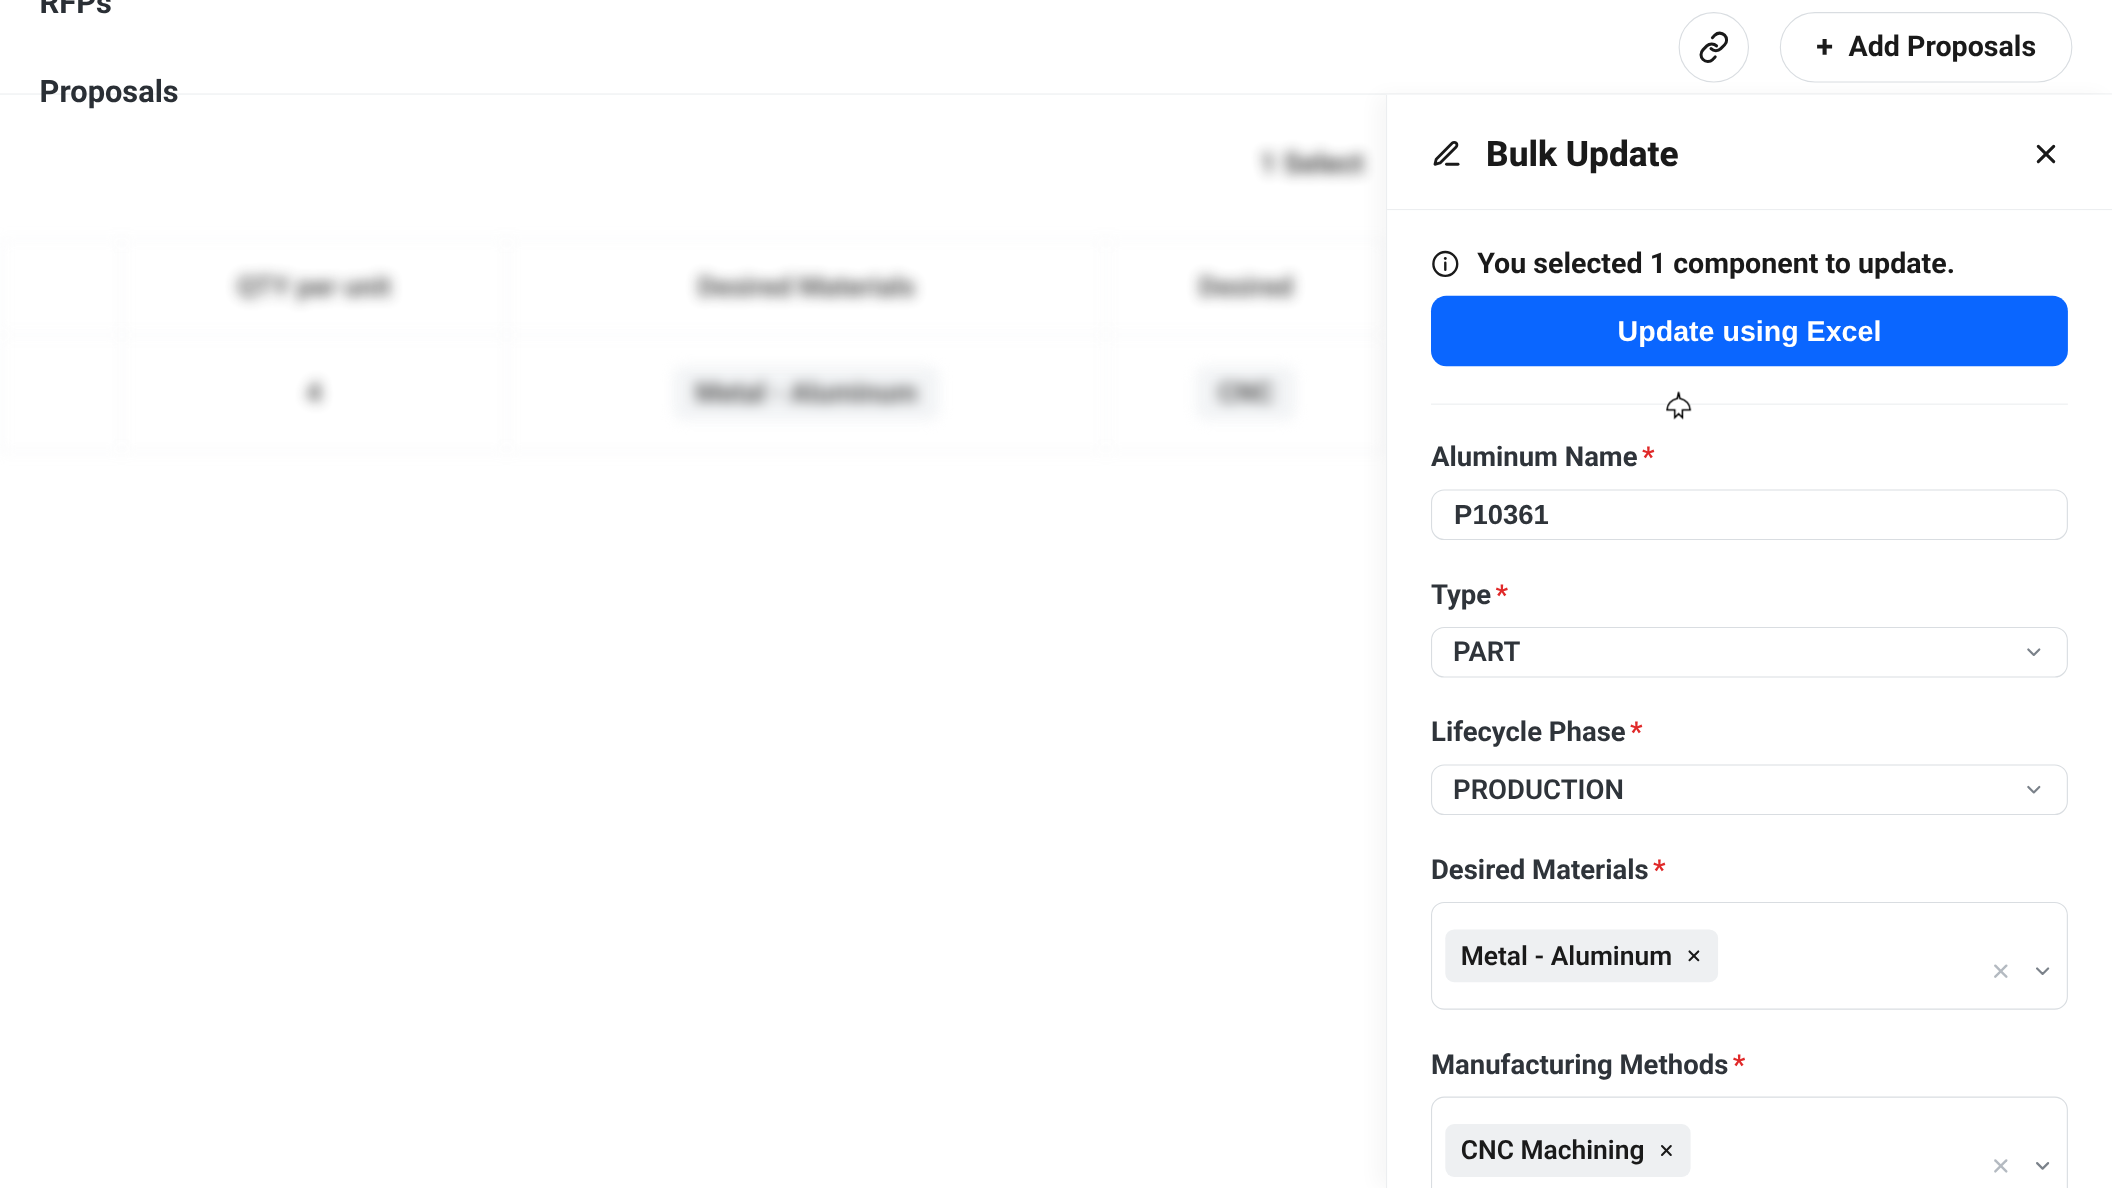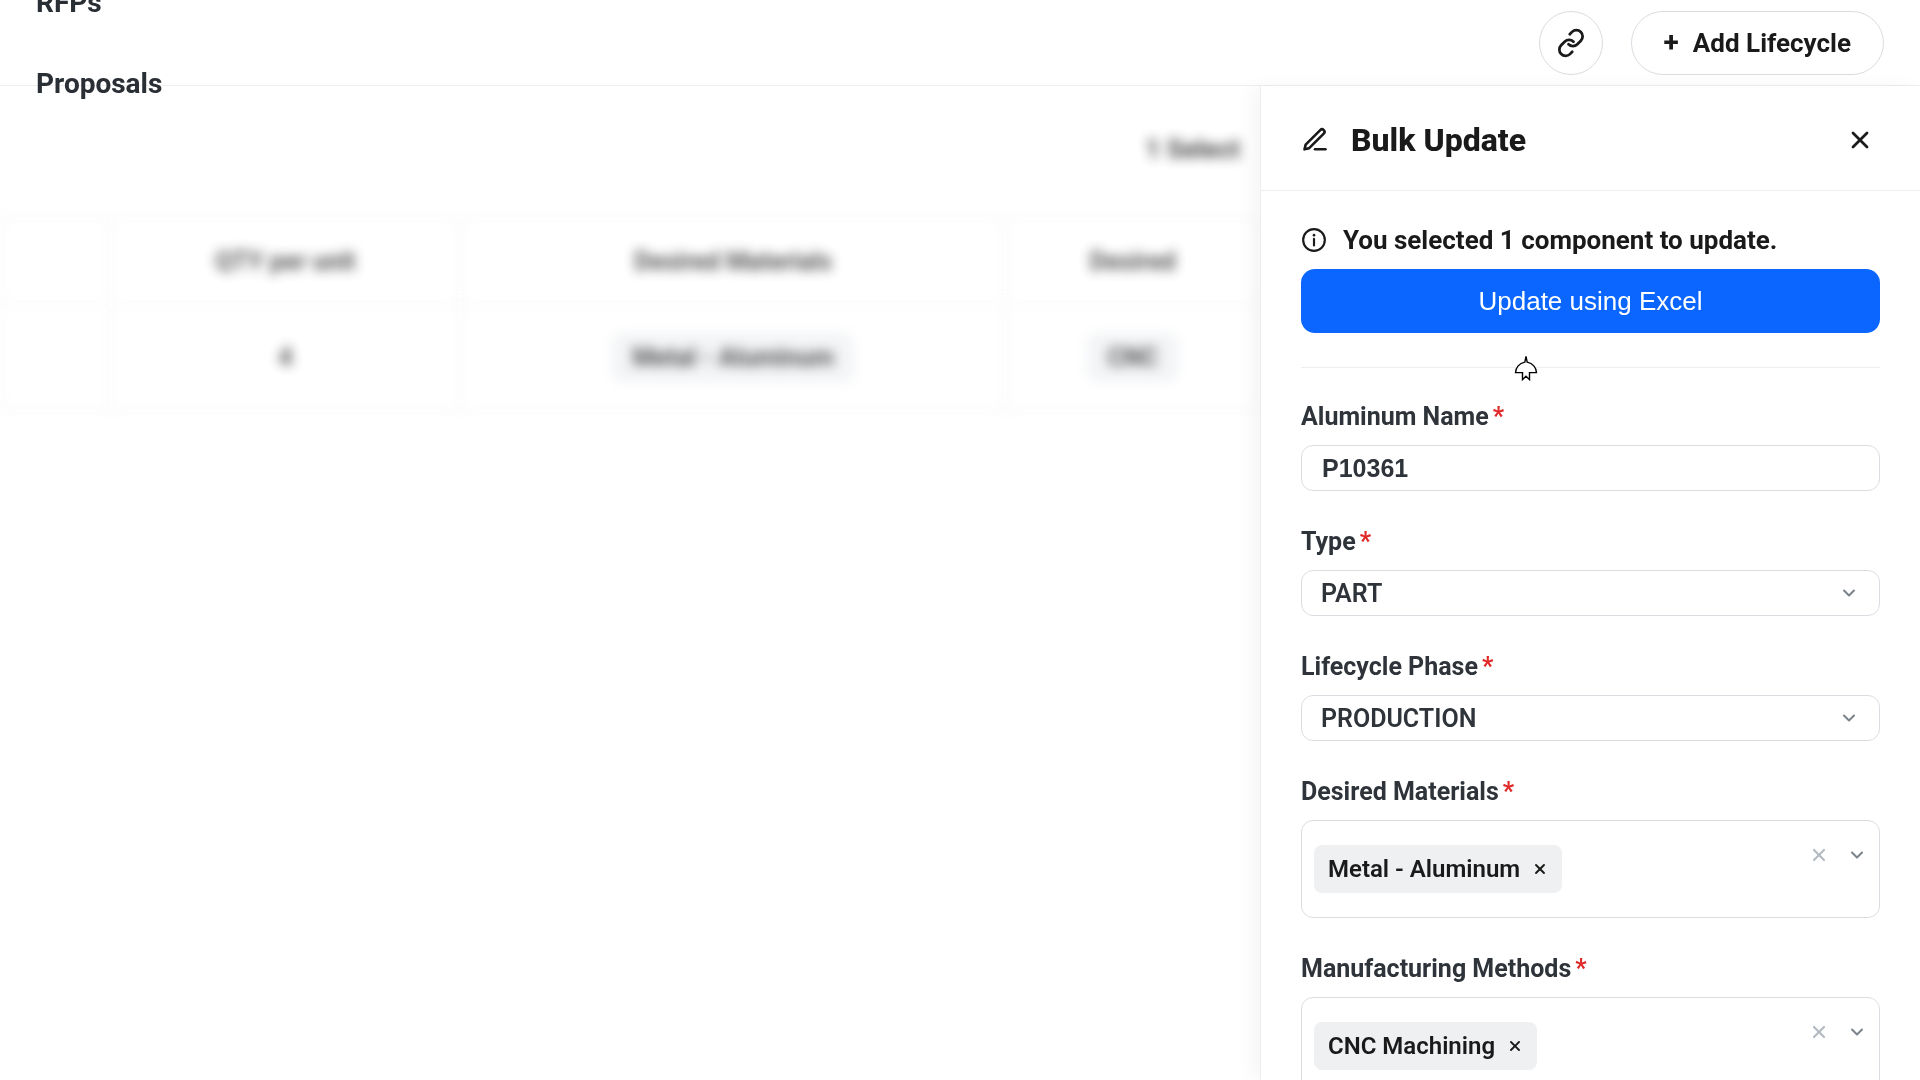--- a/index.html
+++ b/index.html
@@ -107,21 +107,21 @@
   .info-row .txt { font-size: 26px; font-weight: 700; }
 
   .excel-btn {
     width: 100%;
     background: #0a66ff;
     color: #fff;
     border: none;
     border-radius: 14px;
     height: 64px;
     font-size: 26px;
-    font-weight: 400;
+    font-weight: 700;
     cursor: pointer;
     display:flex;align-items:center;justify-content:center;
   }
 
   .hr { height:1px; background:#eceef0; margin: 34px 0; }
 
   .field { margin-bottom: 36px; }
   .label { font-size: 25px; font-weight: 700; color:#2f343a; margin-bottom: 14px; display:block; }
   .req { color:#e02929; margin-left:4px; }
 
@@ -137,21 +137,21 @@
     background:#fff;
   }
   .select { display:flex; align-items:center; justify-content:space-between; cursor:pointer;padding-left:19px; }
 
   .multiselect {
     width: 100%;
     min-height: 66px;
     border: 1.5px solid #d9dde1;
     border-radius: 12px;
     padding: 24px 12px;
-    display:flex; align-items:flex-start; gap:12px;
+    display:flex; align-items:flex-end; gap:12px;
     cursor:text;
   }
   .tag {
     background: #eef0f2;
     border-radius: 8px;
     padding: 10px 14px;
     display:flex; align-items:center; gap:12px;
     font-size: 24px; font-weight: 600;
   }
   .tag .x { cursor:pointer; }
@@ -182,21 +182,21 @@
   <div class="link-btn">
     <span>
       <svg width="30" height="30" viewBox="0 0 24 24" fill="none" stroke="#1a1a1a" stroke-width="2.2" stroke-linecap="round" stroke-linejoin="round">
         <path d="M10 13a5 5 0 0 0 7.07 0l2.83-2.83a5 5 0 0 0-7.07-7.07L11 5"></path>
         <path d="M14 11a5 5 0 0 0-7.07 0L4.1 13.83a5 5 0 0 0 7.07 7.07L13 19"></path>
       </svg>
     </span>
   </div>
   <div class="add-btn">
     <span class="plus-icon">+</span>
-    <span>Add Lifecycle</span>
+    <span>Add Proposals</span>
   </div>
 </div>
 
 <div class="backdrop">
   <div class="sel-text">1 Select</div>
   <table class="table">
     <thead>
       <tr>
         <th style="width:110px"></th>
         <th>QTY per unit</th>

